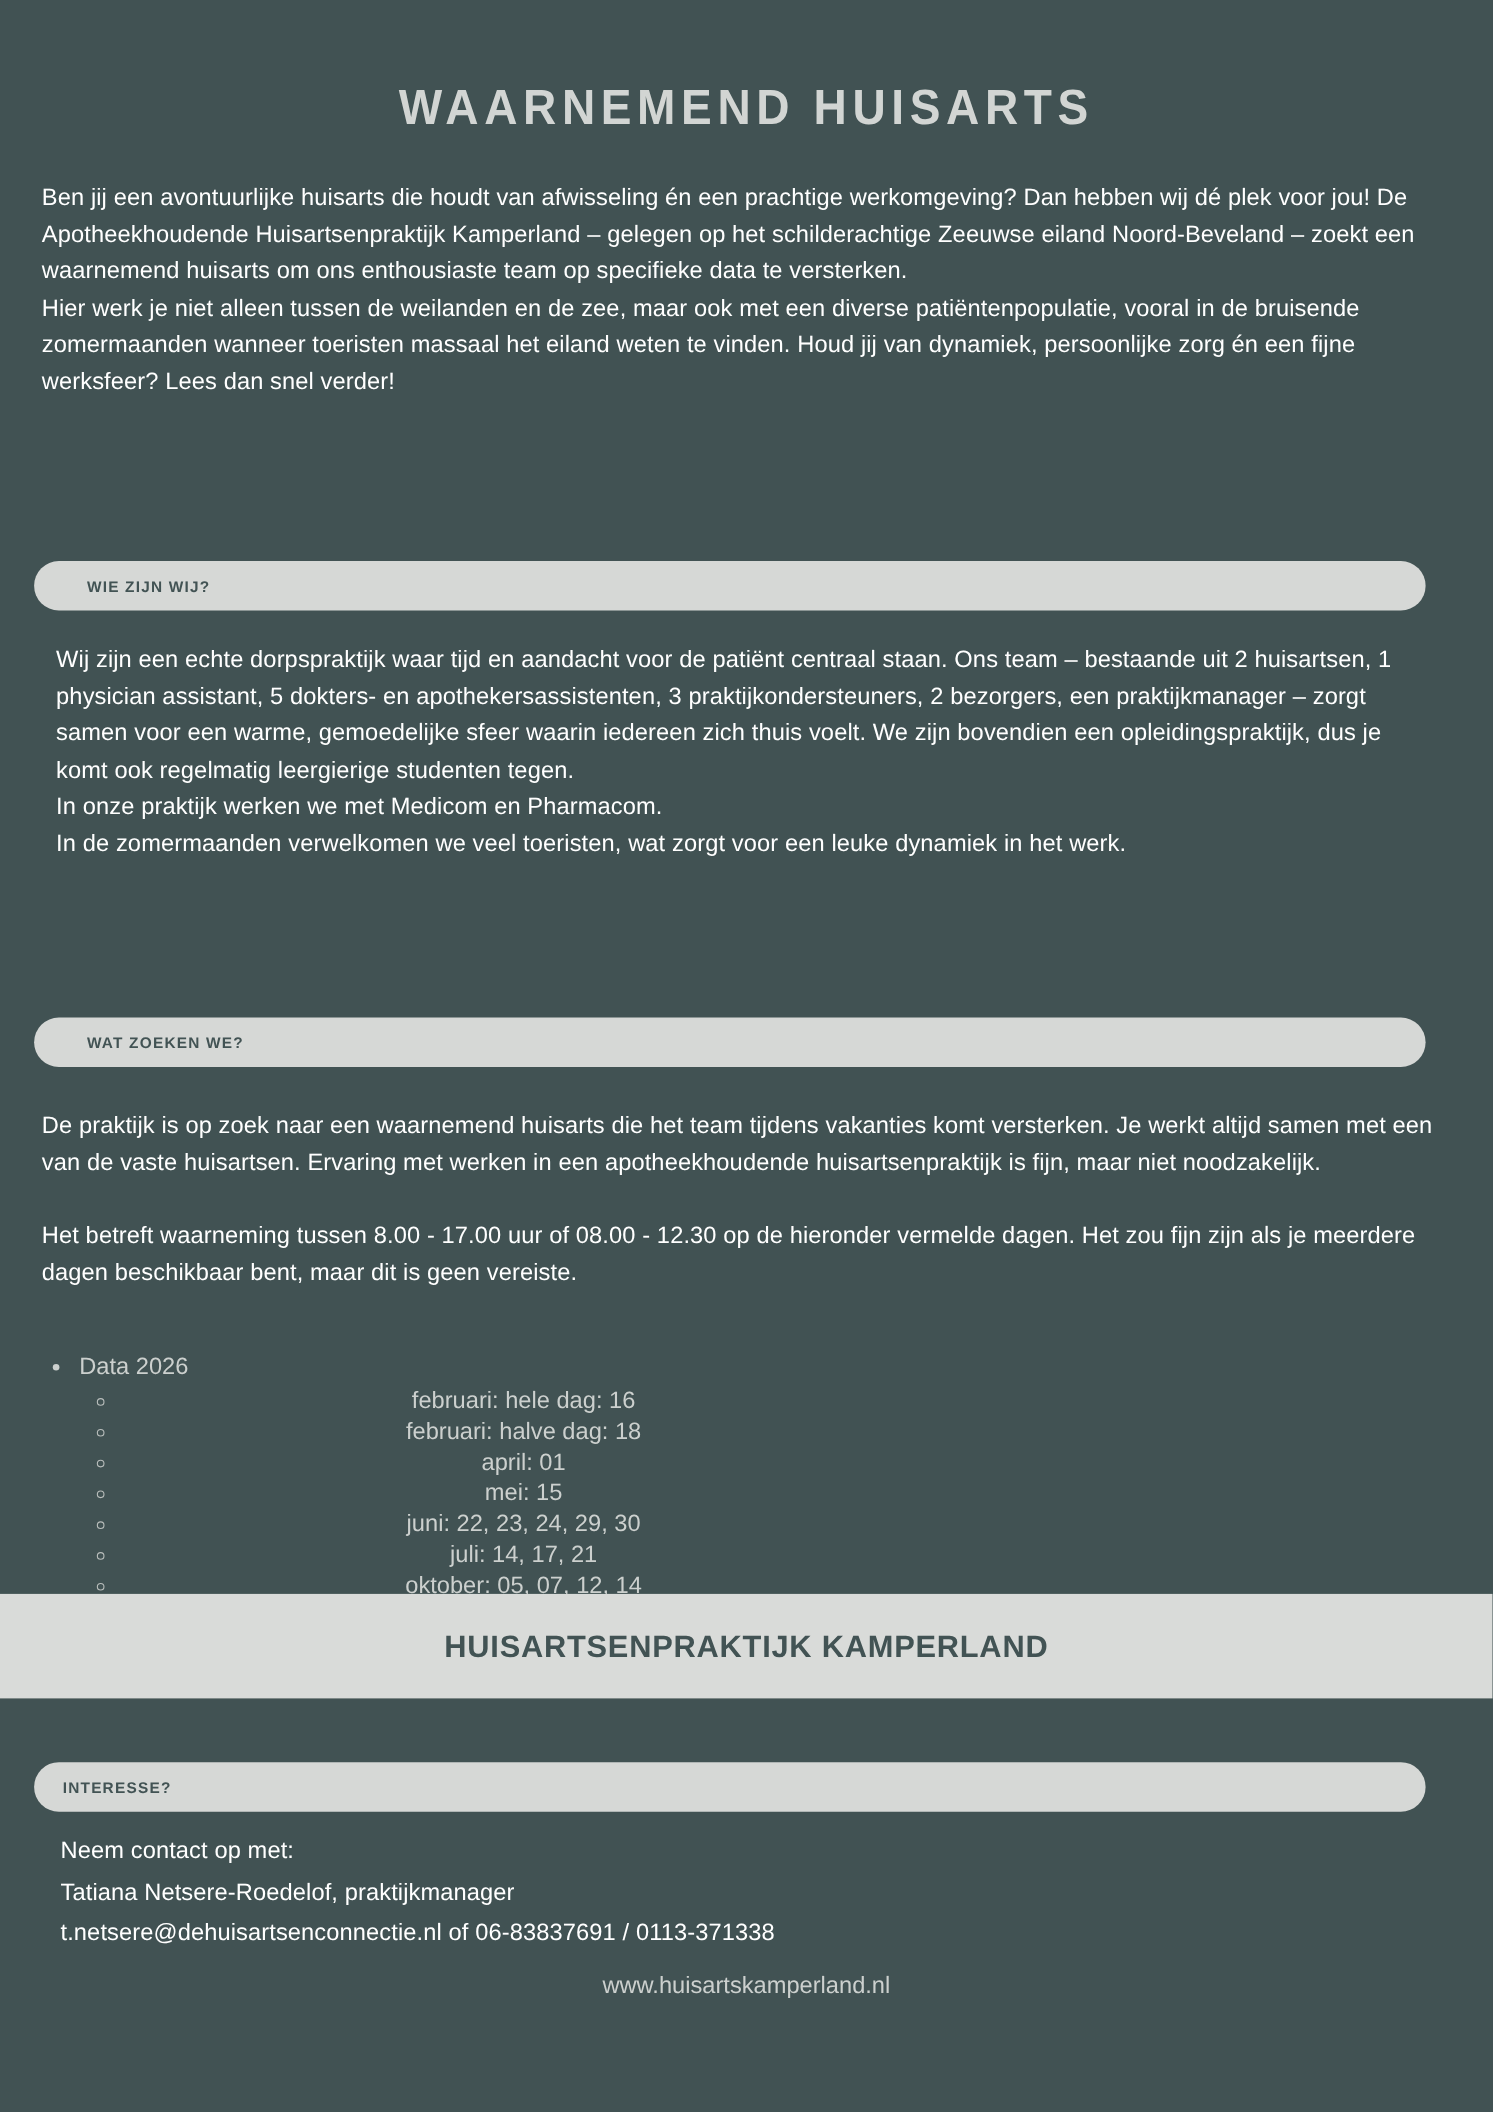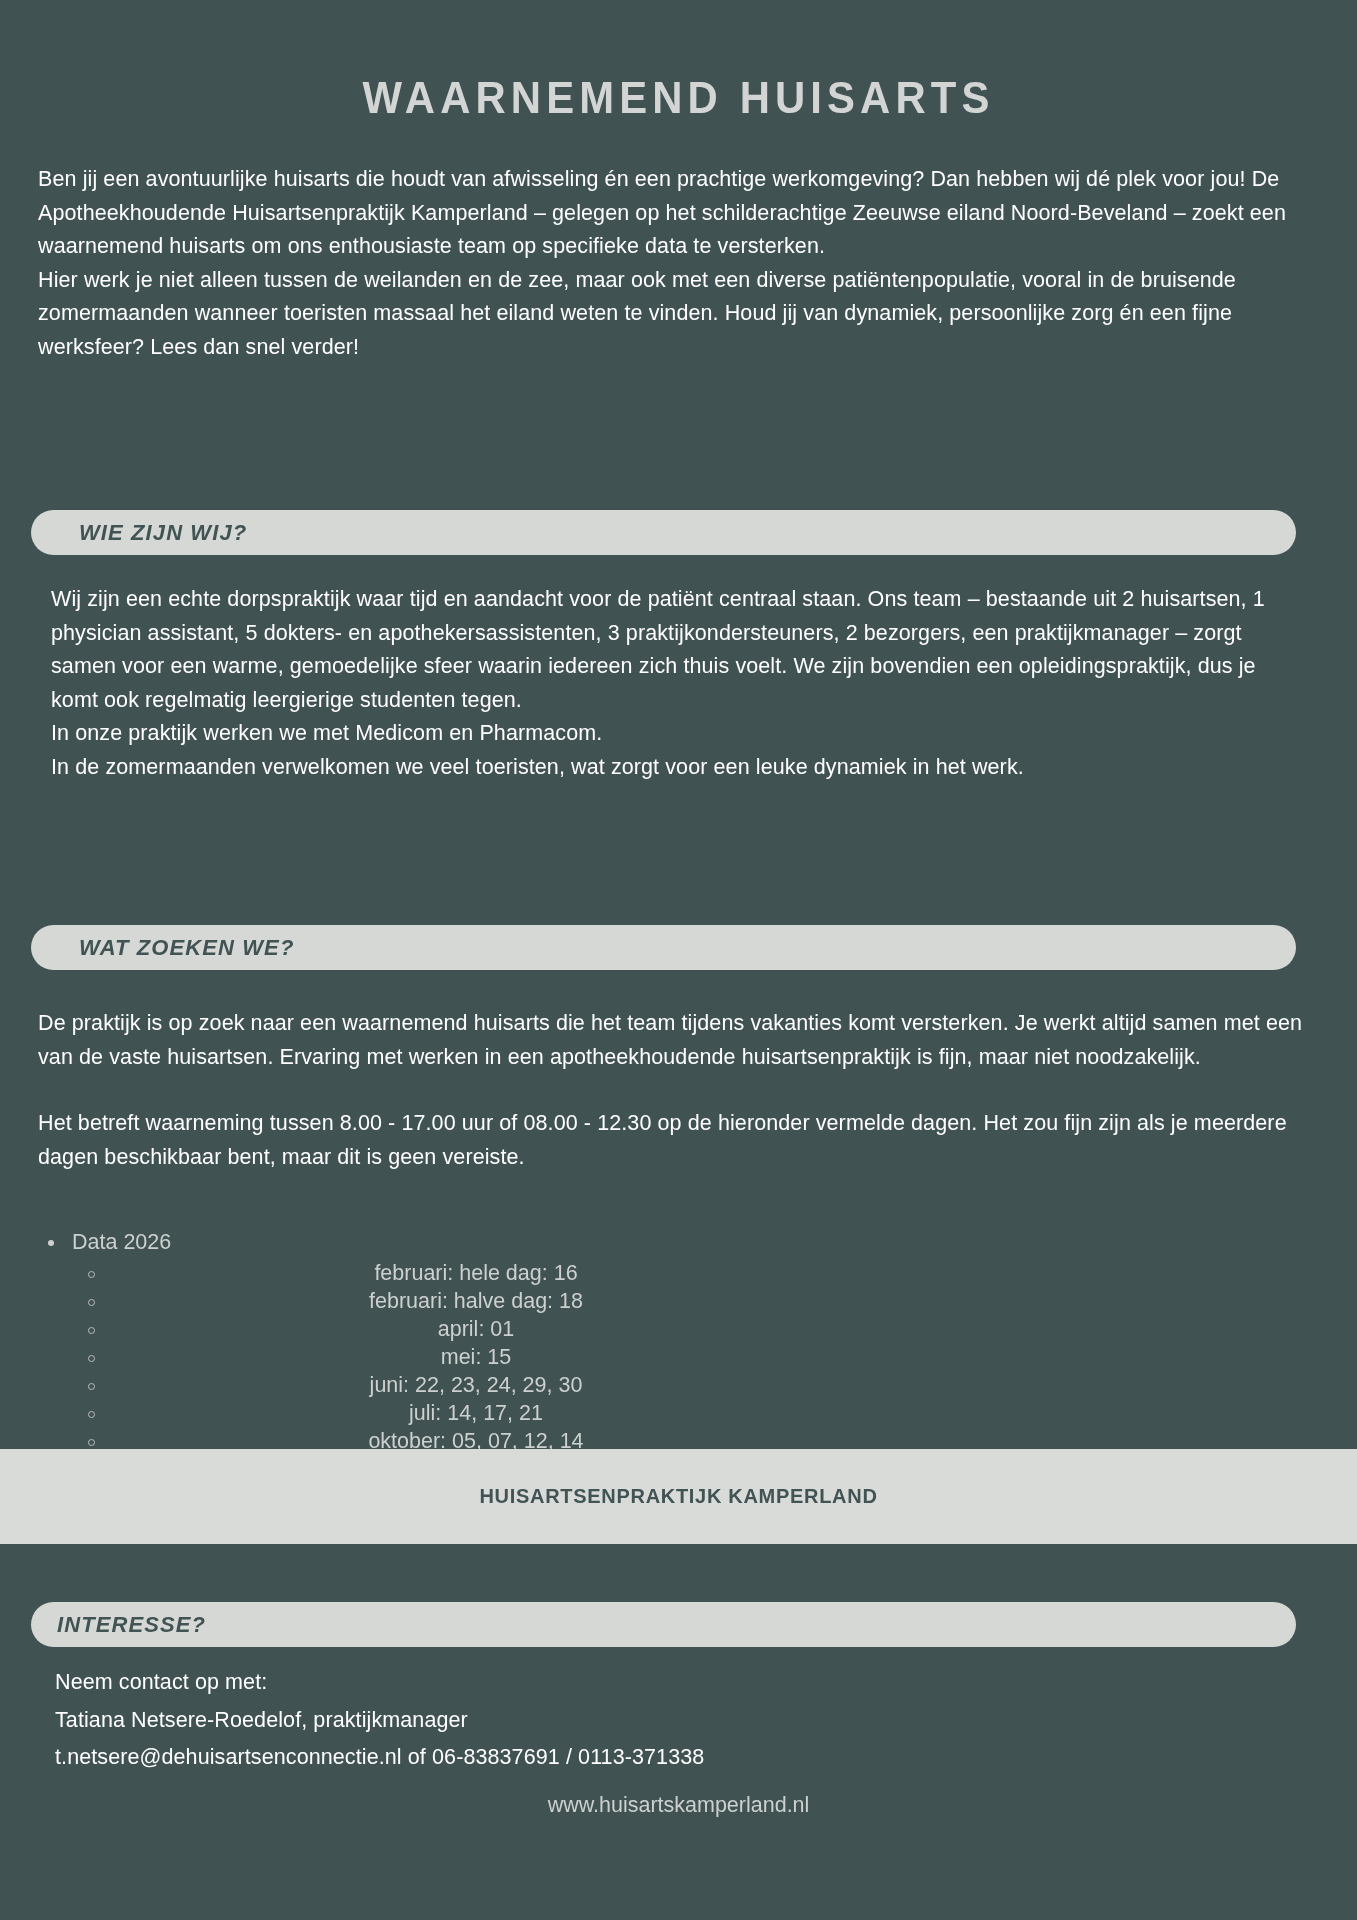--- a/index.html
+++ b/index.html
@@ -67,25 +67,24 @@
     width: 1265px;
     height: 45px;
     background: #d6d8d6;
     border-radius: 23px;
     box-sizing: border-box;
     display: flex;
     align-items: center;
   }
   .pill-label {
     color: #425354;
-    font-size: 22px;
+    font-size: 14px;
     font-weight: bold;
     letter-spacing: 1.1px;
     margin-left: 48px;
-    font-style: italic;
   }
   .pill.tight .pill-label {
     margin-left: 26px;
   }
 
   #pill-wie  { top: 510px; }
   #pill-wat  { top: 925px; }
   #pill-int  { top: 1602px; }
 
   
@@ -189,21 +188,21 @@
     bottom: 0;
     width: 1357px;
     height: 95px;
     background: #d9dbd9;
     display: flex;
     align-items: center;
     justify-content: center;
   }
   .footer-text {
     color: #425354;
-    font-size: 20px;
+    font-size: 28px;
     font-weight: bold;
     letter-spacing: 0.7px;
   }
 </style>
 </head>
 <body>
 
 <div class="page">
 
   <div class="title">WAARNEMEND HUISARTS</div>

